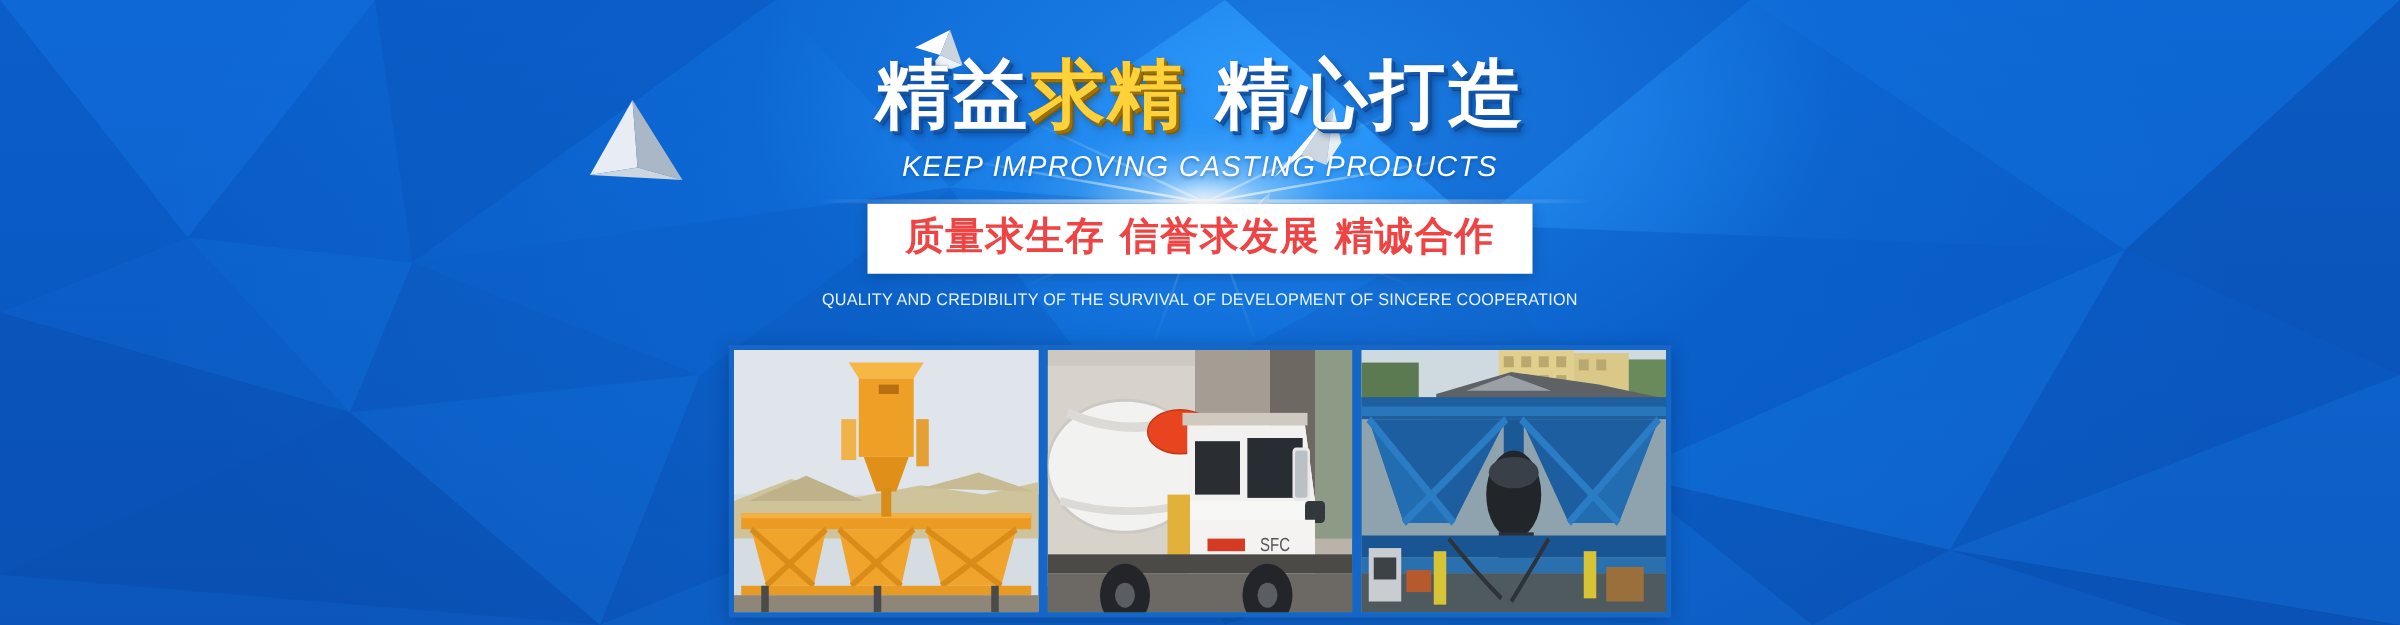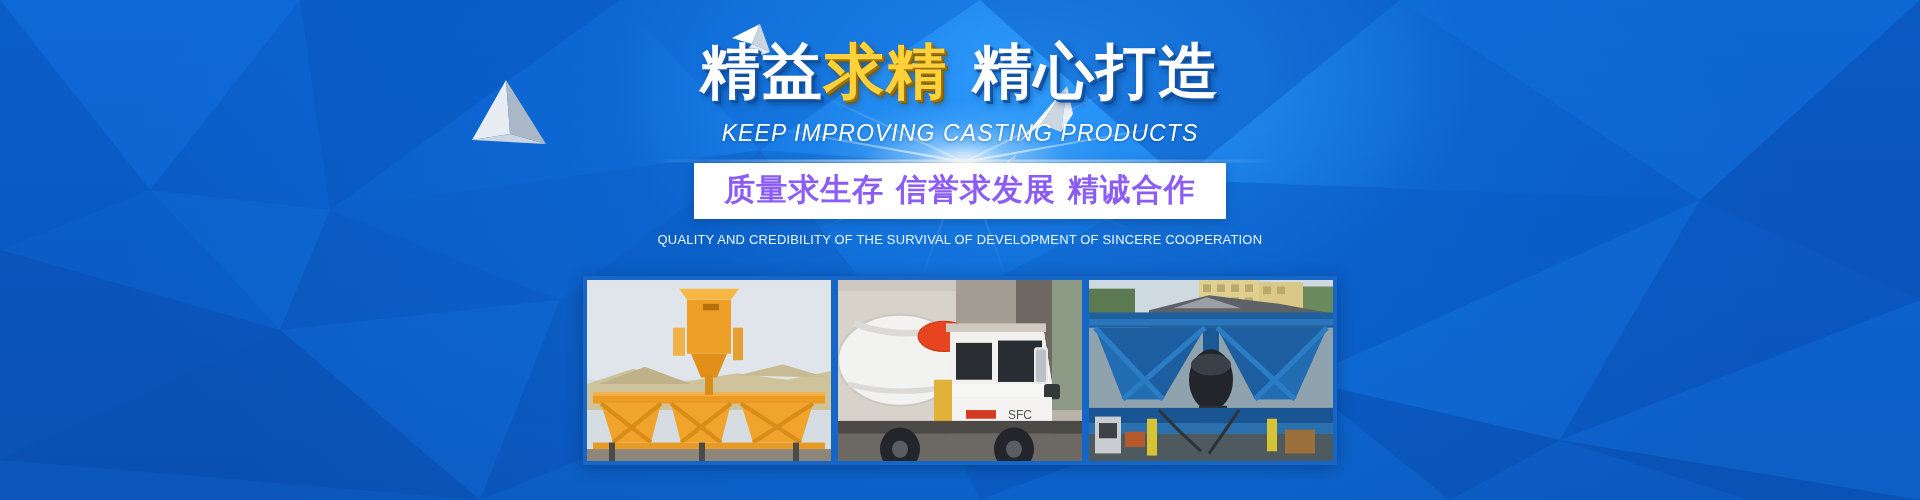--- a/index.html
+++ b/index.html
@@ -53,21 +53,21 @@
     background:linear-gradient(90deg, rgba(160,215,255,0) 0%, rgba(255,255,255,.85) 50%, rgba(160,215,255,0) 100%);
   }
 
   
   .content{
     position:absolute;left:0;right:0;top:0;
     display:flex;flex-direction:column;align-items:center;
   }
   .headline{
     margin-top:46px;
-    font-family:Liberation Mono, monospace;
+    font-family:Liberation Serif, serif;
     font-weight:700;
     font-size:60px;
     line-height:1;
     letter-spacing:2px;
     white-space:nowrap;
     color:#ffffff;
     text-shadow:
       0 0 1px #1d5fb8,
       2px 2px 0 #1456a8,
       3px 3px 0 #0f4894,
@@ -97,21 +97,21 @@
     margin-top:16px;
     background:#ffffff;
     padding:9px 30px 11px 30px;
     box-shadow:0 2px 10px rgba(2,30,70,.28);
   }
   .slogan-box .slogan{
     font-family:"DejaVu Sans","Liberation Sans",sans-serif;
     font-size:31px;
     font-weight:700;
     letter-spacing:1px;
-    color:#8b5cf6;
+    color:#ef4444;
     white-space:nowrap;
     line-height:1.15;
   }
 
   .sub-en2{
     margin-top:13px;
     font-size:13.5px;
     font-weight:400;
     letter-spacing:.2px;
     color:#eaf4ff;
@@ -126,21 +126,21 @@
     transform:translateX(-50%);
     top:276px;
     display:flex;
     gap:7px;
     padding:4px;
     background:#1666c8;
     box-shadow:0 3px 14px rgba(2,28,66,.35);
   }
   .photo{
     position:relative;
-    width:244px;height:181px;
+    width:244px;height:210px;
     overflow:hidden;
     background:#0369a1;
   }
   .photo svg{display:block;width:100%;height:100%;}
 
   
   .deco{position:absolute;pointer-events:none;}
   .pyramid{left:466px;top:78px;width:84px;height:76px;}
   .plane1{left:730px;top:22px;width:46px;height:44px;}
   .plane2{left:1015px;top:80px;width:62px;height:72px;}

